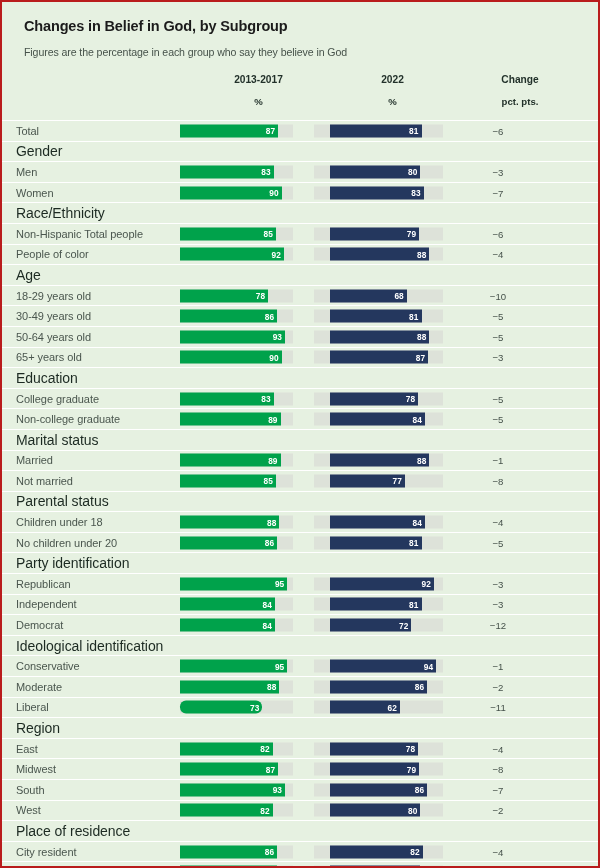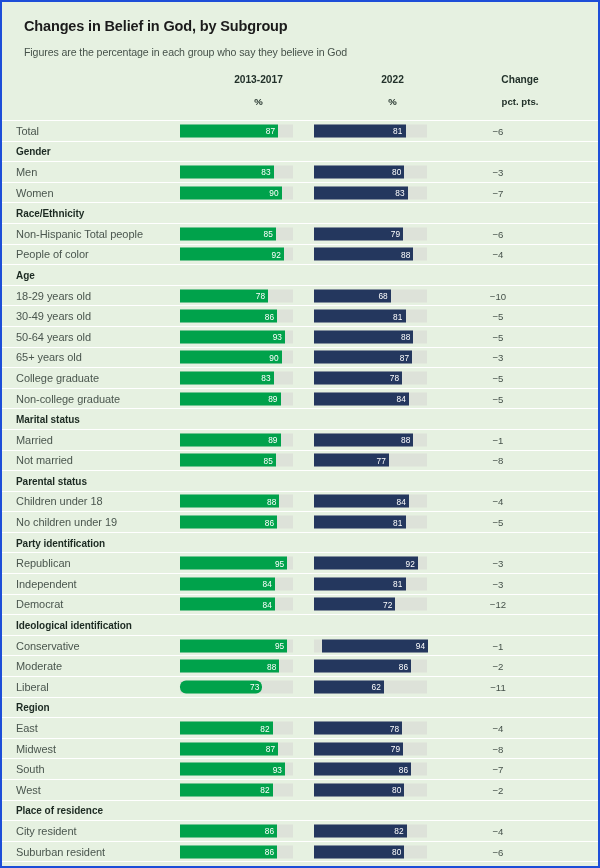--- a/index.html
+++ b/index.html
@@ -9,21 +9,21 @@
   }
   body {
     font-family: "Liberation Sans", sans-serif;
   }
   #chart {
     position: relative;
     width: 600px;
     height: 868px;
     background: #e6f1e1;
     box-sizing: border-box;
-    border: 2px solid #1d4ed8;
+    border: 2px solid #b91c1c;
     overflow: hidden;
   }
   .pad {
     padding: 0 22px;
   }
   .title {
     font-size: 14.5px;
     font-weight: bold;
     color: #1b1b1b;
     letter-spacing: -0.15px;
@@ -73,49 +73,49 @@
     position: absolute;
     left: 14px;
     top: 50%;
     transform: translateY(-50%);
     font-size: 11px;
     color: #4a564e;
     white-space: nowrap;
     letter-spacing: -0.05px;
   }
   .row.group .rowlabel {
-    font-weight: bold;
+    font-weight: normal;
     color: #1c2a22;
-    font-size: 10px;
+    font-size: 14px;
   }
   .track {
     position: absolute;
     top: 50%;
     transform: translateY(-50%);
     height: 13px;
     width: 113px;
     background: #dde2d9;
   }
   .track.a { left: 178px; }
-  .track.b { left: 312px; }
+  .track.b { left: 312px; padding-left: 16px; }
   .bar {
     position: relative;
     height: 100%;
     box-sizing: border-box;
   }
   .bar.green { background: #00a24b; }
   .bar.navy  { background: #24375e; }
   .barval {
     position: absolute;
     right: 3px;
     top: 50%;
     transform: translateY(-50%);
     font-size: 8.3px;
     color: #ffffff;
-    font-weight: normal;
+    font-weight: bold;
     letter-spacing: 0.1px;
   }
   .change {
     position: absolute;
     left: 448px;
     width: 96px;
     text-align: center;
     top: 50%;
     transform: translateY(-50%);
     font-size: 9.6px;
@@ -276,20 +276,23 @@
             <span class="barval">90</span>
           </div>
         </div>
         <div class="track b">
           <div class="bar navy" style="width: 98.31px;">
             <span class="barval">87</span>
           </div>
         </div>
         <div class="change">−3</div>
       </div>
+      <div class="row group">
+        <div class="rowlabel">Education</div>
+      </div>
       <div class="row">
         <div class="rowlabel">College graduate</div>
         <div class="track a">
           <div class="bar green" style="width: 93.79px;">
             <span class="barval">83</span>
           </div>
         </div>
         <div class="track b">
           <div class="bar navy" style="width: 88.14px;">
             <span class="barval">78</span>
@@ -353,21 +356,21 @@
           </div>
         </div>
         <div class="track b">
           <div class="bar navy" style="width: 94.92px;">
             <span class="barval">84</span>
           </div>
         </div>
         <div class="change">−4</div>
       </div>
       <div class="row">
-        <div class="rowlabel">No children under 19</div>
+        <div class="rowlabel">No children under 20</div>
         <div class="track a">
           <div class="bar green" style="width: 97.18px;">
             <span class="barval">86</span>
           </div>
         </div>
         <div class="track b">
           <div class="bar navy" style="width: 91.53px;">
             <span class="barval">81</span>
           </div>
         </div>
@@ -422,21 +425,21 @@
         <div class="rowlabel">Ideological identification</div>
       </div>
       <div class="row">
         <div class="rowlabel">Conservative</div>
         <div class="track a">
           <div class="bar green" style="width: 107.35px;">
             <span class="barval">95</span>
           </div>
         </div>
         <div class="track b">
-          <div class="bar navy" style="width: 106.22px; margin-left: 8px;">
+          <div class="bar navy" style="width: 106.22px;">
             <span class="barval">94</span>
           </div>
         </div>
         <div class="change">−1</div>
       </div>
       <div class="row">
         <div class="rowlabel">Moderate</div>
         <div class="track a">
           <div class="bar green" style="width: 99.44px;">
             <span class="barval">88</span>

